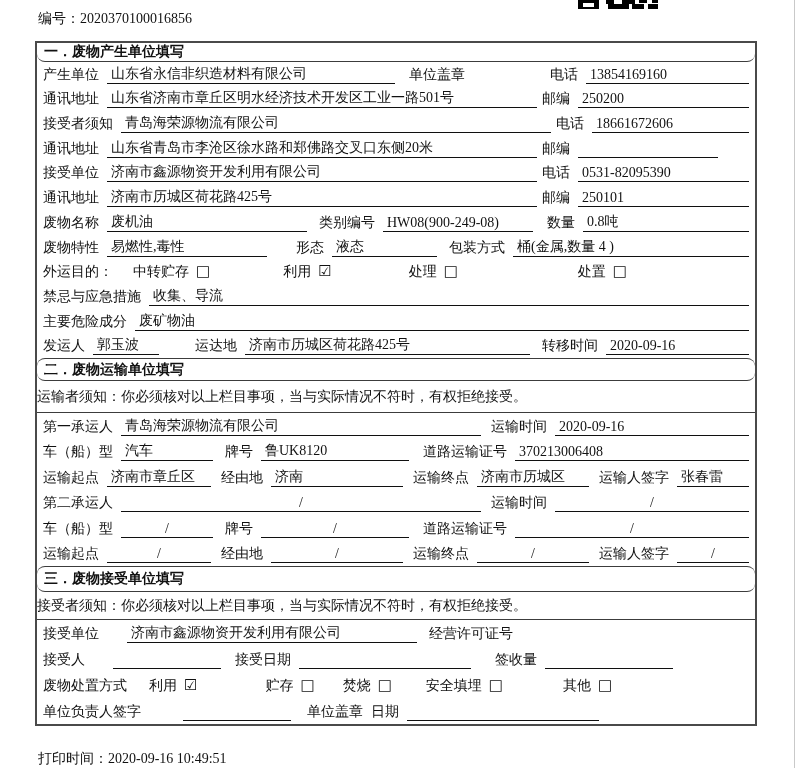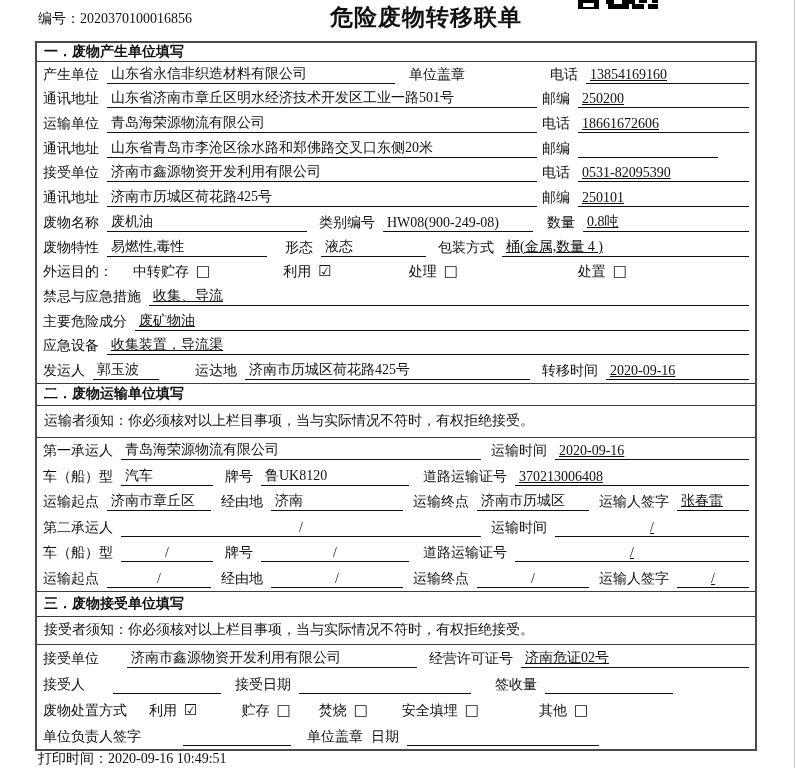--- a/index.html
+++ b/index.html
@@ -8,47 +8,46 @@
        font-size:14px;color:#111;}
   .page-edge{position:absolute;left:794px;top:0;width:1px;height:768px;background:#c9c9c9;}
   
   .doc-head{position:relative;height:40px;}
   .serial{position:absolute;left:38px;top:10px;white-space:nowrap;}
   .title{position:absolute;left:330px;top:2px;margin:0;font-size:23px;font-weight:bold;letter-spacing:1px;white-space:nowrap;}
   .qr{position:absolute;left:578px;top:0;width:82px;height:10px;}
   .qr div{position:absolute;background:#000;}
   
   .form-table{position:absolute;left:35px;top:41px;width:722px;border:2px solid #4a4a4a;box-sizing:border-box;background:#fff;}
-  .sec-head{display:flex;align-items:center;font-weight:bold;padding-left:7px;border-bottom:1.5px solid #3c3c3c;}
+  .sec-head{display:flex;align-items:center;font-weight:bold;padding-left:7px;border-bottom:1.5px solid #3c3c3c;border-radius:8px;}
   .sec-head.h1{height:18px;}
   .sec-head.h2{height:21px;border-top:1.5px solid #3c3c3c;}
   .sec-head.h3{height:24px;border-top:1.5px solid #3c3c3c;}
-  .notice{display:flex;align-items:center;padding-left:7px;border-bottom:1.5px solid #3c3c3c;white-space:nowrap;}
+  .notice{display:flex;align-items:center;border-bottom:1.5px solid #3c3c3c;white-space:nowrap;}
   .notice.n2{height:31px;}
   .notice.n3{height:27px;}
   .row{display:flex;align-items:flex-end;padding:0 6px 3px 6px;box-sizing:border-box;}
   .row.s1{height:24.7px;}
   .row.s2{height:25.5px;}
   .row.s3{height:26px;}
   .lbl{white-space:nowrap;padding-right:8px;flex:none;}
   .val{border-bottom:1px solid #101010;padding:0 4px;white-space:nowrap;overflow:hidden;min-height:17px;box-sizing:border-box;flex:none;}
-  .grow{flex:1 1 auto;text-decoration:underline;}
+  .grow{flex:1 1 auto;}
   .center{text-align:center;}
   .opt{white-space:nowrap;flex:none;}
   .box{margin-left:7px;font-size:15px;font-family:"DejaVu Sans",sans-serif;}
   .footer{position:absolute;left:38px;top:750px;white-space:nowrap;}
 </style>
 </head>
 <body>
 
 <div class="page-edge"></div>
 
 <header class="doc-head">
   <div class="serial"><span>编号：</span><span>2020370100016856</span></div>
-  <h1 class="title">危险废物转移联单</h1>
   <div class="qr">
     <div style="left:0;top:0;width:5px;height:9px"></div>
     <div style="left:0;top:0;width:21px;height:3px"></div>
     <div style="left:16px;top:0;width:5px;height:9px"></div>
     <div style="left:0;top:7px;width:21px;height:2px"></div>
     <div style="left:28px;top:0;width:8px;height:4px"></div>
     <div style="left:30px;top:4px;width:21px;height:5px"></div>
     <div style="left:44px;top:0;width:13px;height:4px"></div>
     <div style="left:54px;top:4px;width:12px;height:5px"></div>
     <div style="left:61px;top:0;width:8px;height:3px"></div>
@@ -70,21 +69,21 @@
   </div>
 
   <div class="row s1">
     <span class="lbl">通讯地址</span>
     <span class="val" style="width:430px">山东省济南市章丘区明水经济技术开发区工业一路501号</span>
     <span class="lbl" style="margin-left:5px">邮编</span>
     <span class="val grow">250200</span>
   </div>
 
   <div class="row s1">
-    <span class="lbl">运输单位</span>
+    <span class="lbl">接受者须知</span>
     <span class="val" style="width:430px">青岛海荣源物流有限公司</span>
     <span class="lbl" style="margin-left:5px">电话</span>
     <span class="val grow">18661672606</span>
   </div>
 
   <div class="row s1">
     <span class="lbl">通讯地址</span>
     <span class="val" style="width:430px">山东省青岛市李沧区徐水路和郑佛路交叉口东侧20米</span>
     <span class="lbl" style="margin-left:5px">邮编</span>
     <span class="val" style="width:140px"></span>
@@ -109,21 +108,21 @@
     <span class="val" style="width:200px">废机油</span>
     <span class="lbl" style="margin-left:12px">类别编号</span>
     <span class="val" style="width:150px">HW08(900-249-08)</span>
     <span class="lbl" style="margin-left:14px">数量</span>
     <span class="val grow">0.8吨</span>
   </div>
 
   <div class="row s1">
     <span class="lbl">废物特性</span>
     <span class="val" style="width:160px">易燃性,毒性</span>
-    <span class="lbl" style="margin-left:18px">形态</span>
+    <span class="lbl" style="margin-left:29px">形态</span>
     <span class="val" style="width:105px">液态</span>
     <span class="lbl" style="margin-left:12px">包装方式</span>
     <span class="val grow">桶(金属,数量 4 )</span>
   </div>
 
   <div class="row s1">
     <span class="lbl">外运目的：</span>
     <span class="opt" style="margin-left:12px"><span>中转贮存</span><span class="box">□</span></span>
     <span class="opt" style="margin-left:73px"><span>利用</span><span class="box">☑</span></span>
     <span class="opt" style="margin-left:77px"><span>处理</span><span class="box">□</span></span>
@@ -133,24 +132,20 @@
   <div class="row s1">
     <span class="lbl">禁忌与应急措施</span>
     <span class="val grow">收集、导流</span>
   </div>
 
   <div class="row s1">
     <span class="lbl">主要危险成分</span>
     <span class="val grow">废矿物油</span>
   </div>
 
-  <div class="row s1">
-    <span class="lbl">应急设备</span>
-    <span class="val grow">收集装置，导流渠</span>
-  </div>
 
   <div class="row s1">
     <span class="lbl">发运人</span>
     <span class="val" style="width:66px">郭玉波</span>
     <span class="lbl" style="margin-left:36px">运达地</span>
     <span class="val" style="width:285px">济南市历城区荷花路425号</span>
     <span class="lbl" style="margin-left:12px">转移时间</span>
     <span class="val grow">2020-09-16</span>
   </div>
 
@@ -211,36 +206,35 @@
     <span class="val grow center">/</span>
   </div>
 
   <div class="sec-head h3">三．废物接受单位填写</div>
   <div class="notice n3">接受者须知：你必须核对以上栏目事项，当与实际情况不符时，有权拒绝接受。</div>
 
   <div class="row s3">
     <span class="lbl">接受单位</span>
     <span class="val" style="width:290px;margin-left:20px">济南市鑫源物资开发利用有限公司</span>
     <span class="lbl" style="margin-left:12px">经营许可证号</span>
-    <span class="val grow">济南危证02号</span>
   </div>
 
   <div class="row s3">
     <span class="lbl">接受人</span>
     <span class="val" style="width:108px;margin-left:20px"></span>
     <span class="lbl" style="margin-left:14px">接受日期</span>
     <span class="val" style="width:172px"></span>
     <span class="lbl" style="margin-left:24px">签收量</span>
     <span class="val" style="width:128px"></span>
   </div>
 
   <div class="row s3">
     <span class="lbl">废物处置方式</span>
     <span class="opt" style="margin-left:14px"><span>利用</span><span class="box">☑</span></span>
-    <span class="opt" style="margin-left:44px"><span>贮存</span><span class="box">□</span></span>
+    <span class="opt" style="margin-left:68px"><span>贮存</span><span class="box">□</span></span>
     <span class="opt" style="margin-left:28px"><span>焚烧</span><span class="box">□</span></span>
     <span class="opt" style="margin-left:34px"><span>安全填埋</span><span class="box">□</span></span>
     <span class="opt" style="margin-left:60px"><span>其他</span><span class="box">□</span></span>
   </div>
 
   <div class="row s3">
     <span class="lbl">单位负责人签字</span>
     <span class="val" style="width:108px;margin-left:34px"></span>
     <span class="lbl" style="margin-left:16px">单位盖章</span>
     <span class="lbl" style="">日期</span>

